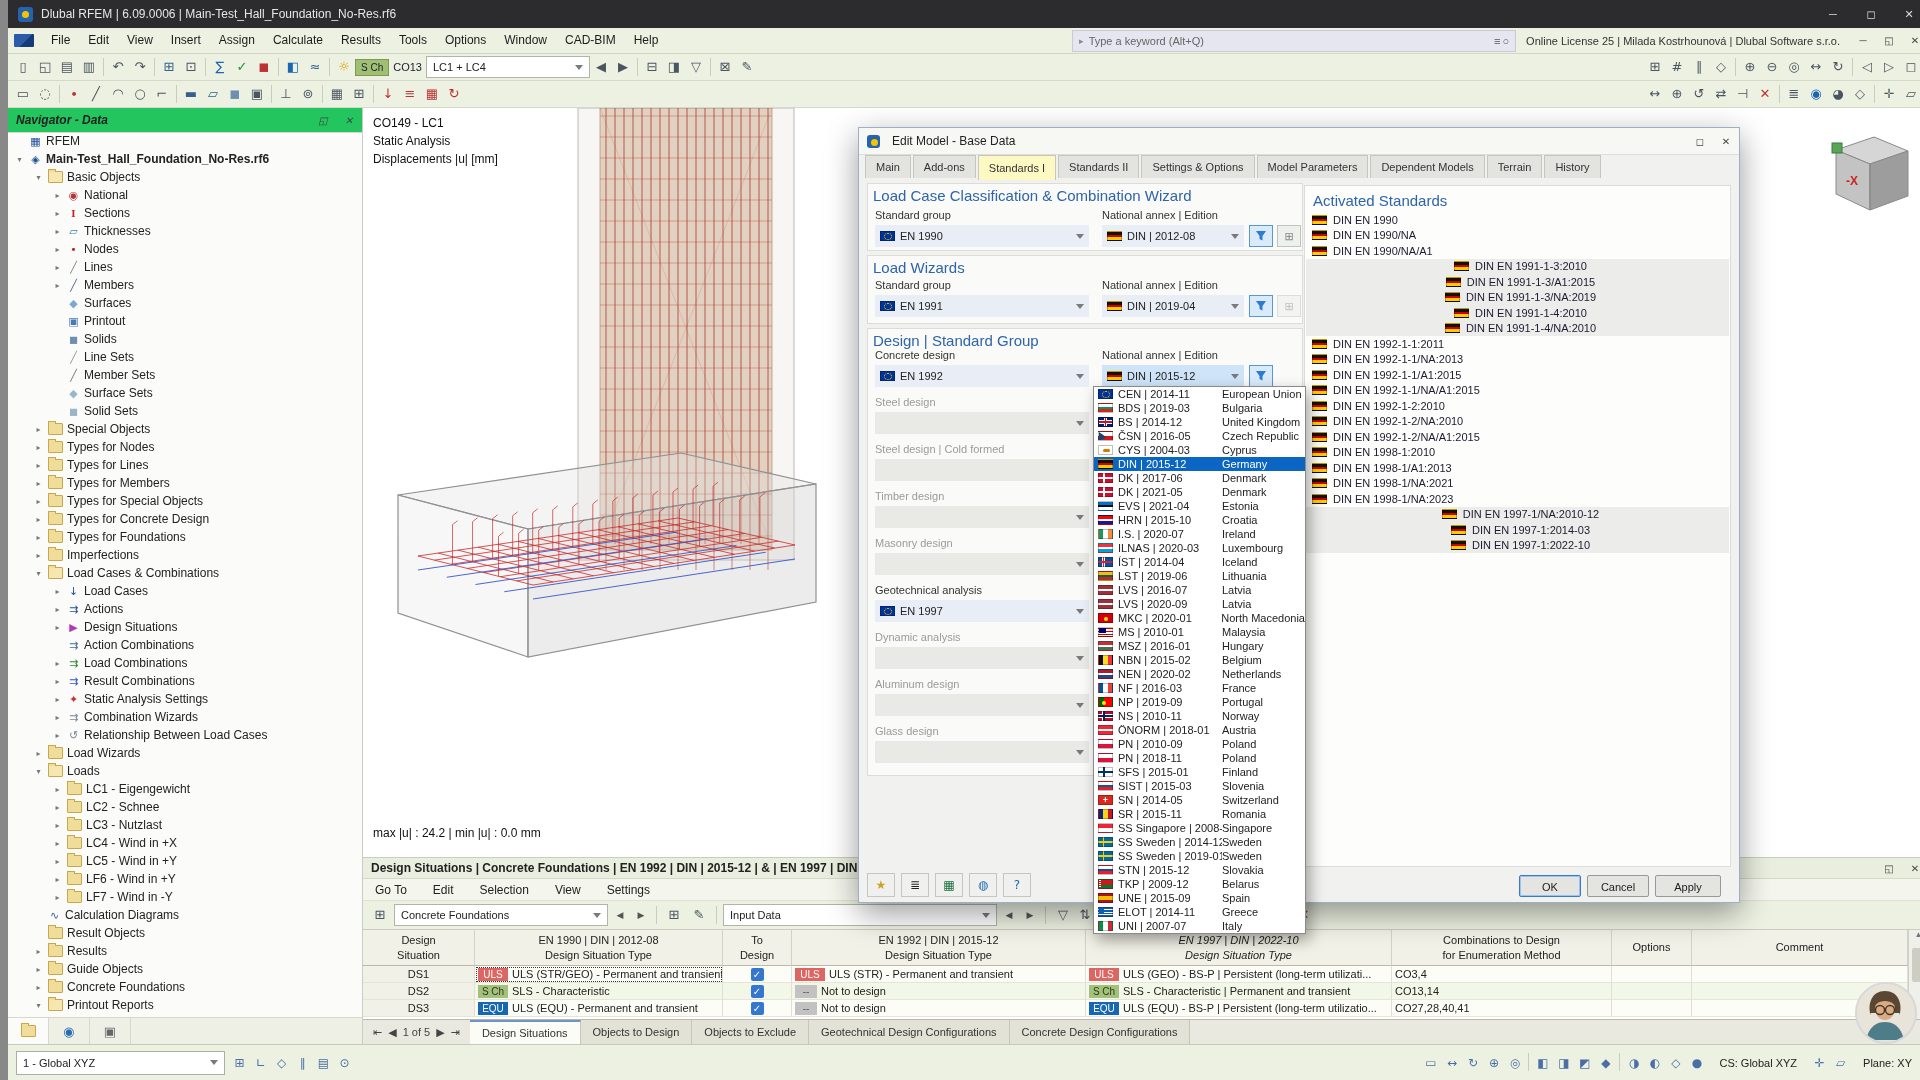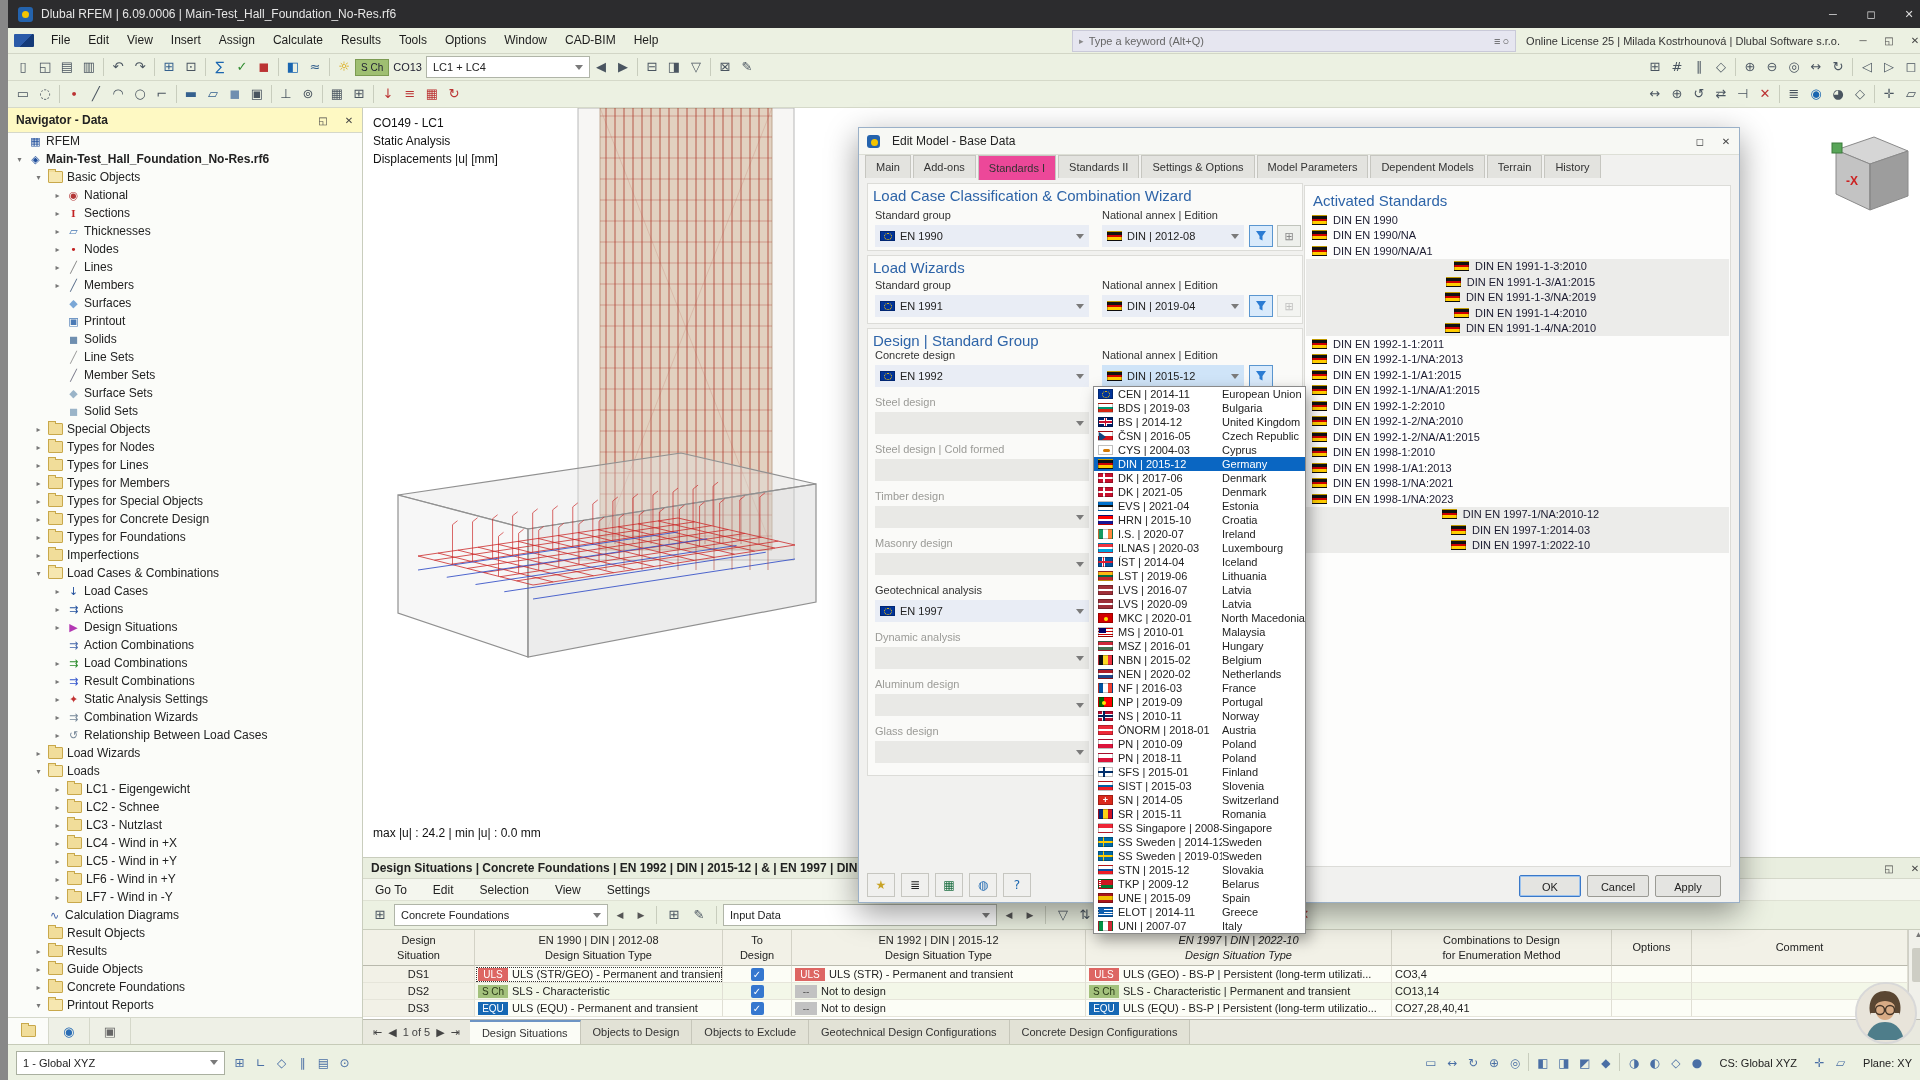--- a/index.html
+++ b/index.html
@@ -21,21 +21,21 @@
   .smallbtn{width:26px;text-align:center;color:#444;font-size:10px;}
   .tbar{left:0;width:1920px;height:27px;background:#ecf1e2;border-bottom:1px solid #d5d9c9;display:flex;align-items:center;padding-left:4px;box-sizing:border-box;}
   .tb-icon{width:22px;height:20px;line-height:20px;text-align:center;font-size:13px;color:#4a5560;font-family:"DejaVu Sans",sans-serif;flex:none;}
   .tb-sep{width:1px;height:18px;background:#c8cdbd;margin:0 3px;flex:none;}
   .tb-text{font-size:11px;color:#223;margin:0 4px;}
   .mini-badge{background:#9fbf72;border:1px solid #7c9b52;color:#223;font-size:10px;height:15px;line-height:15px;padding:0 5px;flex:none;}
   .tb-combo{height:20px;background:#fff;border:1px solid #b0b5a8;display:flex;align-items:center;font-size:11px;padding:0 6px;gap:6px;}
   .fld-arr{width:0;height:0;border-left:4px solid transparent;border-right:4px solid transparent;border-top:5px solid #7a7a7a;margin-left:auto;flex:none;}
   
   .nav{left:0;top:108px;width:355px;height:936px;background:#fbfcf9;border-right:1px solid #c9cdbd;box-sizing:border-box;}
-  .nav-head{position:absolute;left:0;top:0;right:0;height:24px;background:#fef9c3;border-bottom:1px solid #d5d8ca;display:flex;align-items:center;}
+  .nav-head{position:absolute;left:0;top:0;right:0;height:24px;background:#22c55e;border-bottom:1px solid #d5d8ca;display:flex;align-items:center;font-style:italic;}
   .nav-title{font-weight:bold;font-size:12px;padding-left:8px;}
   #tree{position:absolute;left:0;top:24px;right:0;bottom:26px;overflow:hidden;}
   .tree-row{height:18px;display:flex;align-items:center;white-space:nowrap;}
   .tr-arrow{width:15px;text-align:center;font-size:8px;color:#777;flex:none;font-family:"DejaVu Sans",sans-serif;}
   .tr-ico{width:17px;text-align:center;font-size:11px;flex:none;font-family:"DejaVu Sans",sans-serif;}
   .tr-label{font-size:12px;margin-left:2px;}
   .folder{width:13px;height:10px;background:#f1dd9a;border:1px solid #c8a84b;border-radius:1px;margin:0 2px;position:relative;flex:none;}
   .folder::before{content:"";position:absolute;left:-1px;top:-3px;width:6px;height:2px;background:#f1dd9a;border:1px solid #c8a84b;border-bottom:none;}
   .folder.open{background:#f6e7b0;}
   .nav-tabs{position:absolute;left:0;bottom:0;right:0;height:26px;background:#eef0e6;border-top:1px solid #d5d8ca;display:flex;}
@@ -77,21 +77,21 @@
   .statusbar{left:0;top:1044px;width:1920px;height:36px;background:#ecf1e2;border-top:1px solid #c6cbb8;display:flex;align-items:center;padding:0 8px;gap:4px;box-sizing:border-box;}
   .sb-combo{width:195px;height:22px;background:#fff;border:1px solid #aab0a0;display:flex;align-items:center;font-size:11px;padding:0 6px;}
   .sb-icon{width:21px;height:20px;line-height:20px;text-align:center;font-size:12px;color:#4a6fa5;font-family:"DejaVu Sans",sans-serif;flex:none;}
   .sb-text{font-size:11px;color:#222;margin:0 8px;white-space:nowrap;}
   
   .dialog{left:850px;top:127px;width:882px;height:776px;background:#f1f1ef;border:1px solid #9ab0c8;box-shadow:0 10px 30px rgba(0,0,0,.4);box-sizing:border-box;z-index:50;}
   .dlg-title{position:absolute;left:0;top:0;right:0;height:26px;background:#f7f8f4;border-bottom:1px solid #dddfd6;display:flex;align-items:center;}
   .dlg-title span.t{font-size:12px;margin-left:4px;}
   #dlg-tabs{position:absolute;left:0;top:27px;right:0;height:24px;display:flex;padding-left:6px;gap:2px;}
   .dtab{height:22px;line-height:22px;padding:0 10px;font-size:11px;background:#e3e3df;border:1px solid #c6c6c0;border-bottom:none;color:#333;}
-  .dtab.active{background:#ec4899;height:24px;line-height:24px;position:relative;}
+  .dtab.active{background:#fef9c3;height:24px;line-height:24px;position:relative;}
   #dlg-body{position:absolute;left:0;top:51px;right:0;bottom:0;}
   .dbox{position:absolute;background:#fafaf8;border:1px solid #dcdcd8;box-sizing:border-box;}
   .dsec-title{position:absolute;font-size:15px;font-weight:normal;color:#2e64a8;white-space:nowrap;}
   .dlg-label{position:absolute;font-size:11px;color:#333;white-space:nowrap;}
   .dlg-label.dis{color:#9b9b97;}
   .dd-field{position:absolute;height:22px;background:#e9edf5;display:flex;align-items:center;padding:0 5px;font-size:11px;color:#222;box-sizing:border-box;gap:5px;}
   .dd-field.dis{background:#e9e9e6;}
   .dd-field.sel{background:#cfe4f8;}
   .sqbtn{position:absolute;width:24px;height:22px;border:1px solid #c0c4bc;background:#eef0ec;display:flex;align-items:center;justify-content:center;box-sizing:border-box;}
   .sqbtn.pressed{background:#d9eafb;border-color:#5a96d0;}

